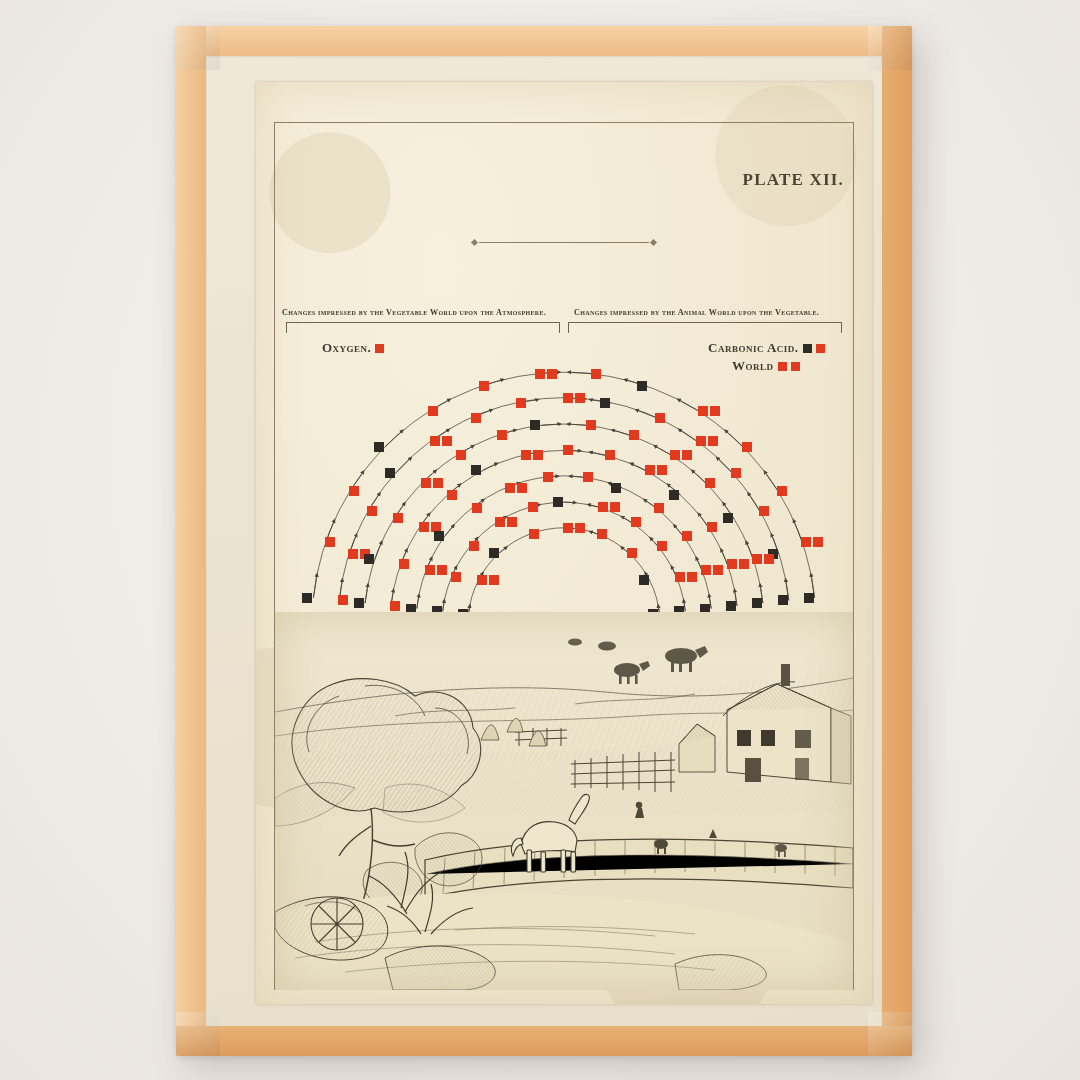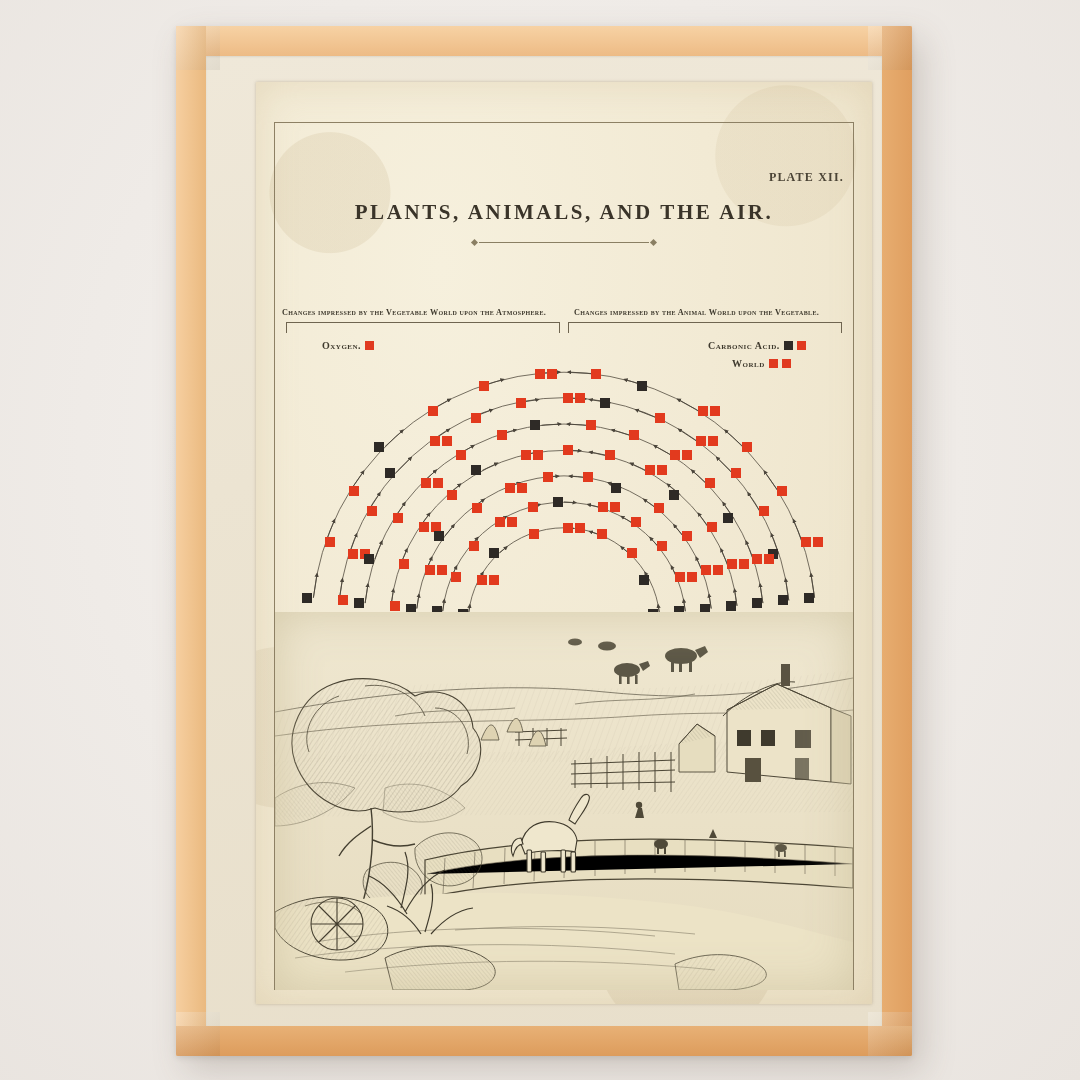--- a/index.html
+++ b/index.html
@@ -124,21 +124,21 @@
     top: 40px;
     right: 18px;
     bottom: 14px;
     border: 1px solid #8d8064;
   }
 
   .plate-no {
     position: absolute;
     right: 28px;
     top: 88px;
-    font-size: 12px;
+    font-size: 17px;
     letter-spacing: 1.2px;
     color: #4b4436;
     font-variant: small-caps;
     font-weight: bold;
   }
 
   .title {
     position: absolute;
     left: 0; right: 0;
     top: 118px;
@@ -187,21 +187,21 @@
     height: 10px;
     border-left: 1px solid #6f6550;
     border-right: 1px solid #6f6550;
     border-top: 1px solid #6f6550;
   }
   .brace-left  { left: 30px;  top: 240px; width: 272px; }
   .brace-right { left: 312px; top: 240px; width: 272px; }
 
   .legend {
     position: absolute;
-    font-size: 10px;
+    font-size: 13px;
     letter-spacing: .5px;
     color: #3f3a2e;
     font-variant: small-caps;
     font-weight: bold;
     white-space: nowrap;
   }
   .sw {
     display: inline-block;
     width: 9px; height: 9px;
     vertical-align: -1px;
@@ -272,21 +272,20 @@
     <div class="frame-bevel-l"></div>
     <div class="frame-bevel-r"></div>
     <div class="frame-bevel-b"></div>
 
     <div class="mat">
       <div class="sheet">
         <div class="sheet-stains"></div>
         <div class="sheet-border"></div>
 
         <div class="plate-no">PLATE XII.</div>
-        <div class="title">PLANTS, ANIMALS, AND THE AIR.</div>
         <div class="title-rule"></div>
 
         <div class="cap cap-left">Changes impressed by the Vegetable World upon the Atmosphere.</div>
         <div class="cap cap-right">Changes impressed by the Animal World upon the Vegetable.</div>
         <div class="brace brace-left"></div>
         <div class="brace brace-right"></div>
 
         <div class="legend legend-oxygen">
           <span>Oxygen.</span><span class="sw sw-red"></span>
         </div>

